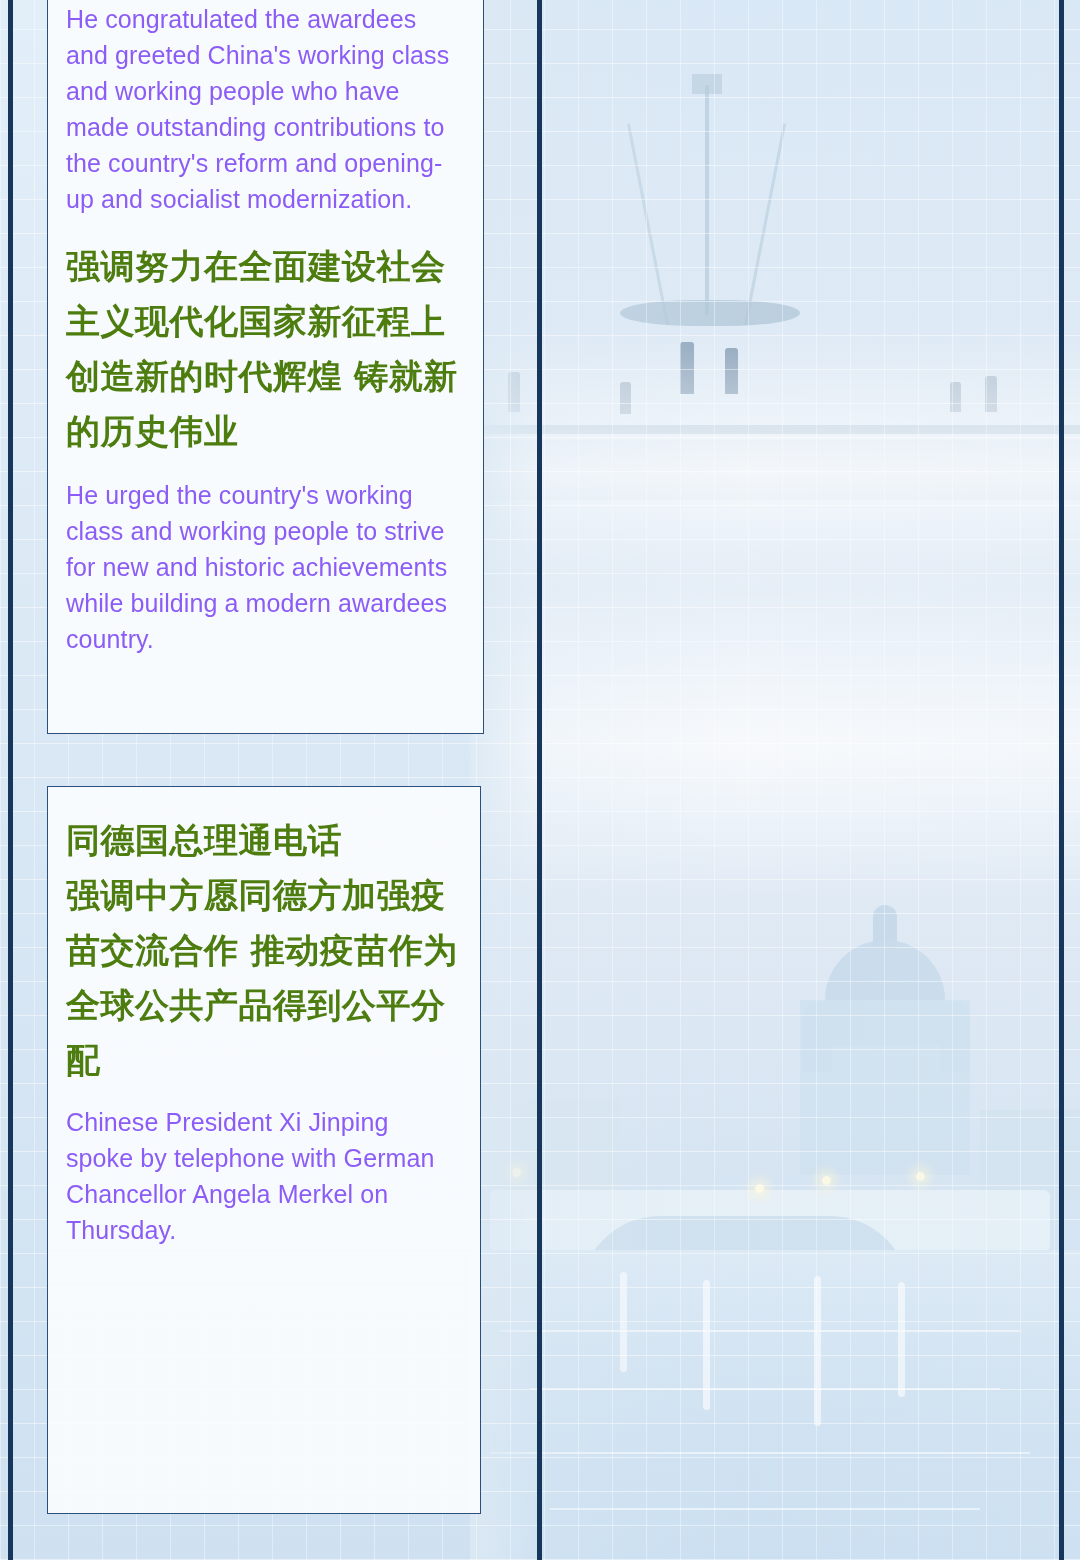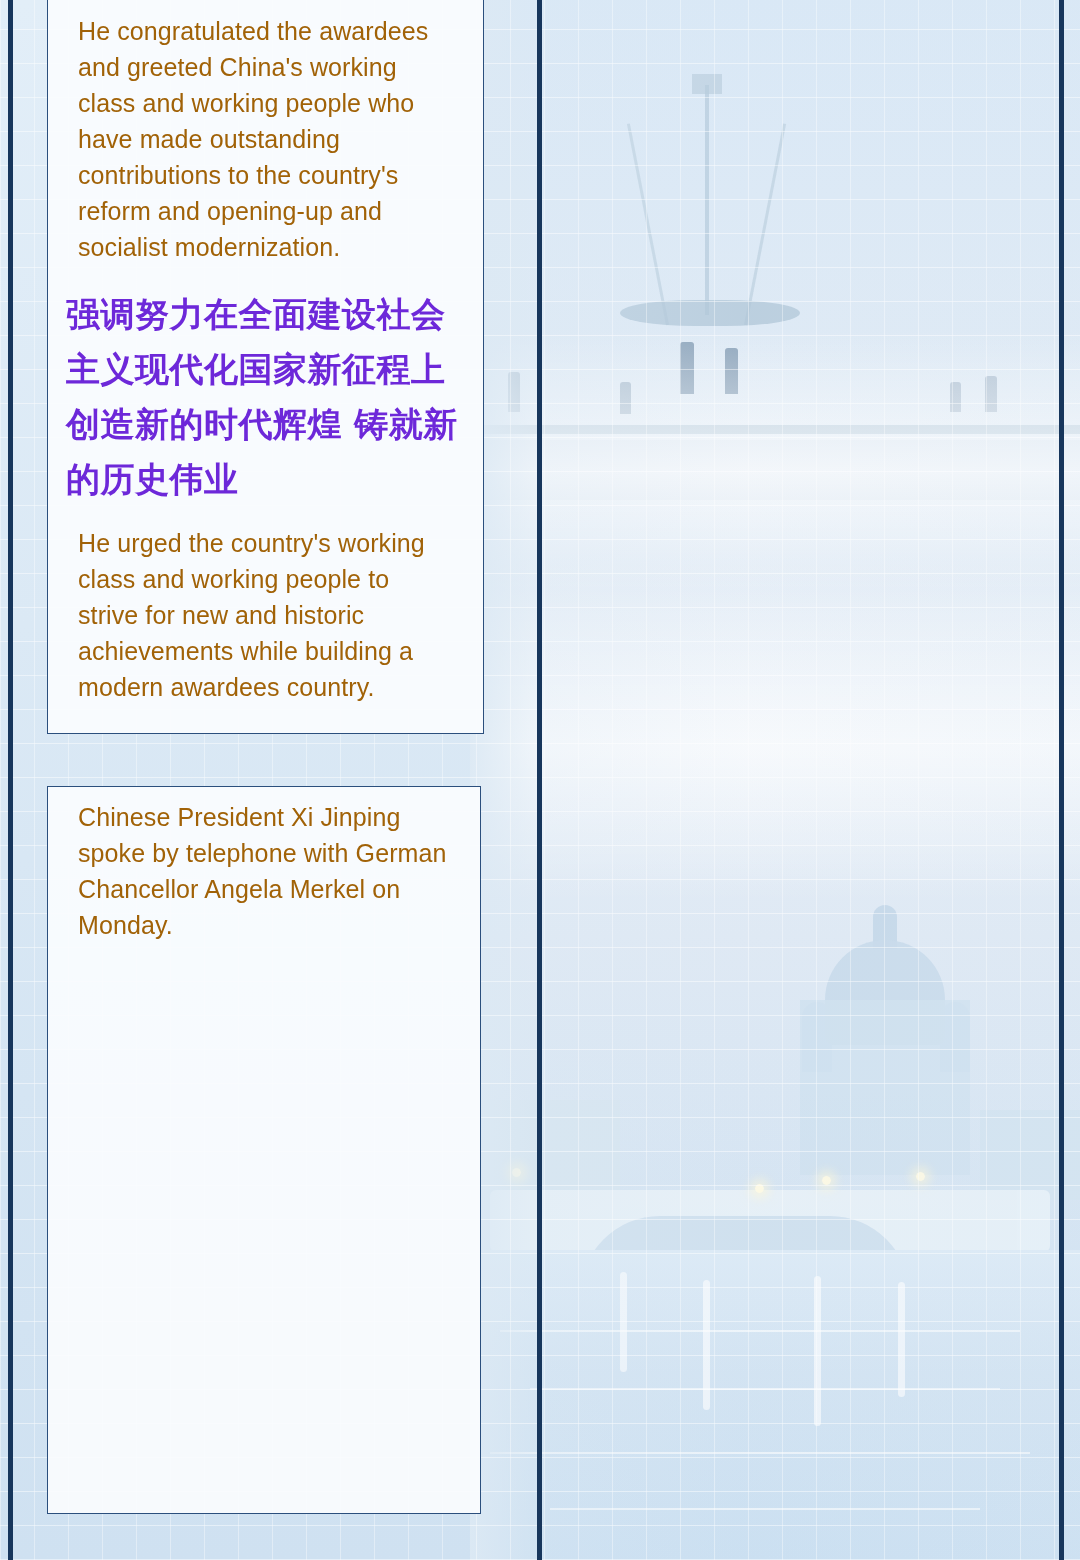--- a/index.html
+++ b/index.html
@@ -254,30 +254,30 @@
     padding-top: 14px;
   }
   .card-bottom {
     left: 47px;
     top: 786px;
     width: 434px;
     height: 728px;
   }
 
   .en {
-    color: #a16207;
+    color: #8b5cf6;
     font-size: 25px;
     line-height: 36px;
     letter-spacing: .1px;
-    margin: 12px;
+    margin: 0;
   }
   .en + .en { margin-top: 0; }
 
   .cn {
-    color: #6d28d9;
+    color: #4d7c0f;
     font-family: "DejaVu Sans", sans-serif;
     font-weight: 700;
     font-size: 34px;
     line-height: 55px;
     letter-spacing: .5px;
     margin: 22px 0 18px 0;
   }
   .cn-b {
     margin: 26px 0 16px 0;
   }
@@ -342,16 +342,18 @@
   <div class="rule rule-mid"></div>
   <div class="rule rule-right"></div>
 
   <div class="card card-top">
     <p class="en">He congratulated the awardees and greeted China's working class and working people who have made outstanding contributions to the country's reform and opening-up and socialist modernization.</p>
     <p class="cn">强调努力在全面建设社会主义现代化国家新征程上创造新的时代辉煌 铸就新的历史伟业</p>
     <p class="en">He urged the country's working class and working people to strive for new and historic achievements while building a modern awardees country.</p>
   </div>
 
   <div class="card card-bottom">
-    <p class="en">Chinese President Xi Jinping spoke by telephone with German Chancellor Angela Merkel on Monday.</p>
+    <p class="cn cn-b" style="white-space: pre-line;">同德国总理通电话
+强调中方愿同德方加强疫苗交流合作 推动疫苗作为全球公共产品得到公平分配</p>
+    <p class="en">Chinese President Xi Jinping spoke by telephone with German Chancellor Angela Merkel on Thursday.</p>
   </div>
 
 </div>
 
 </body></html>

